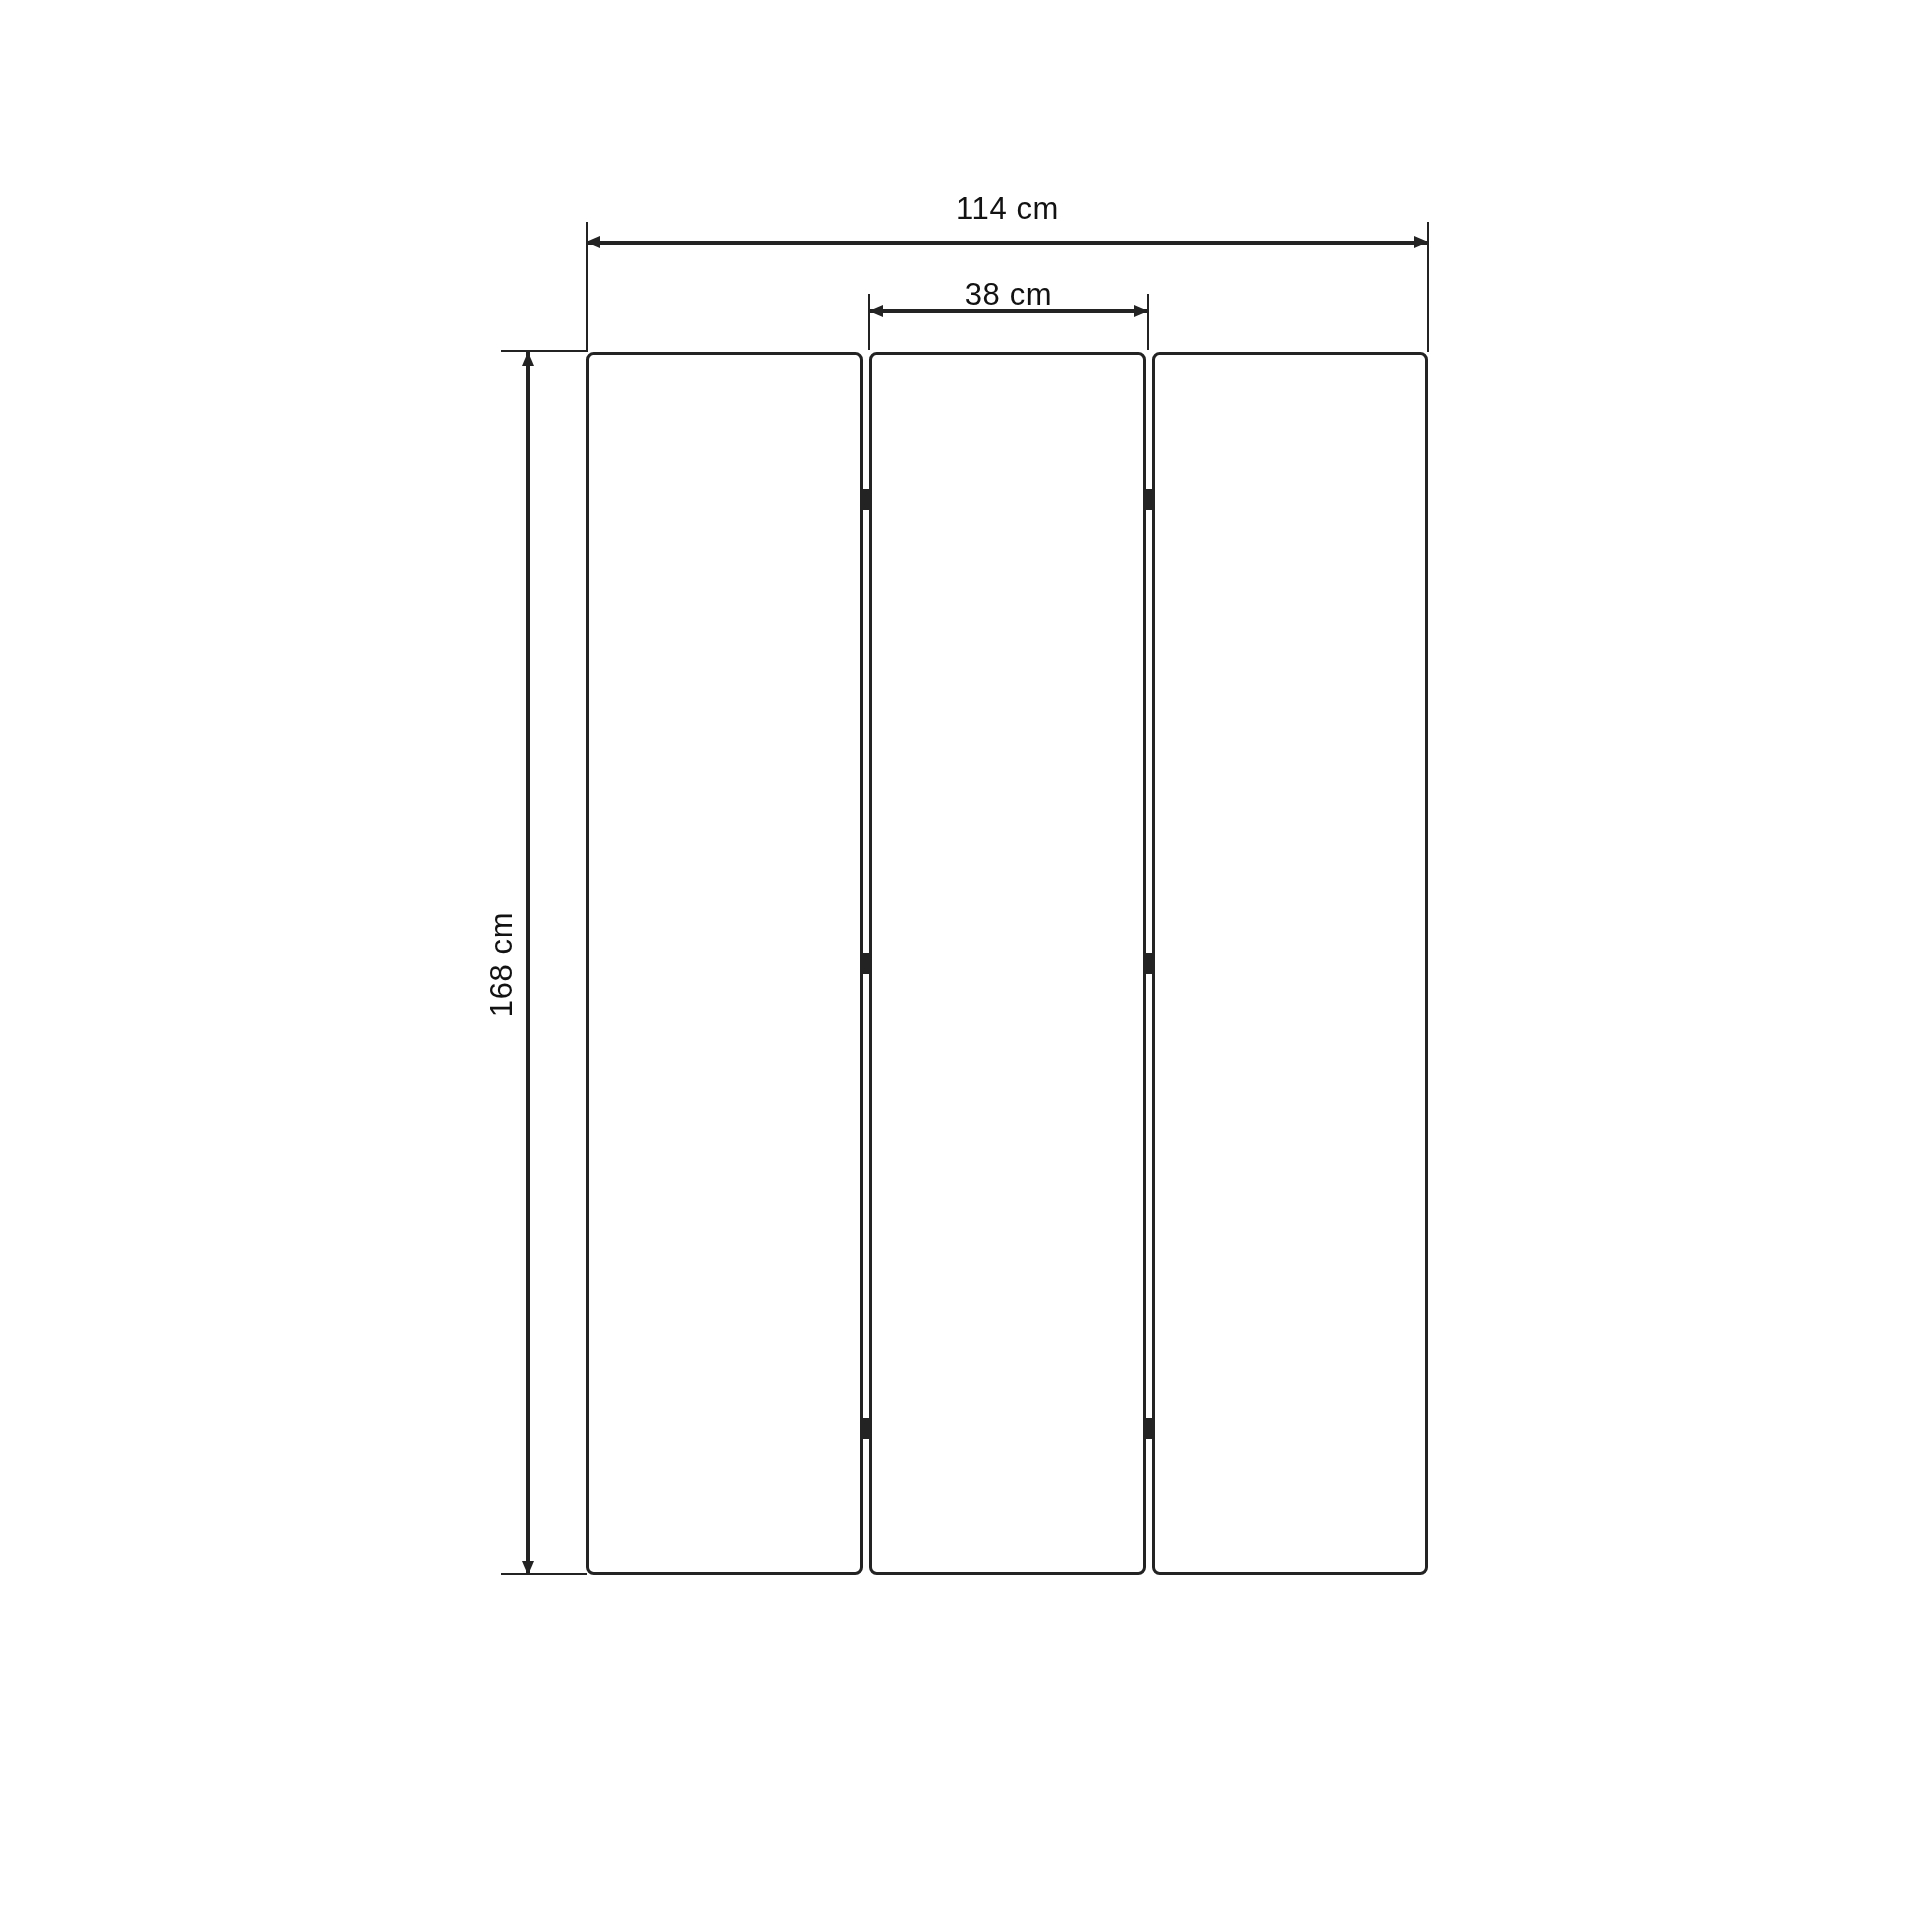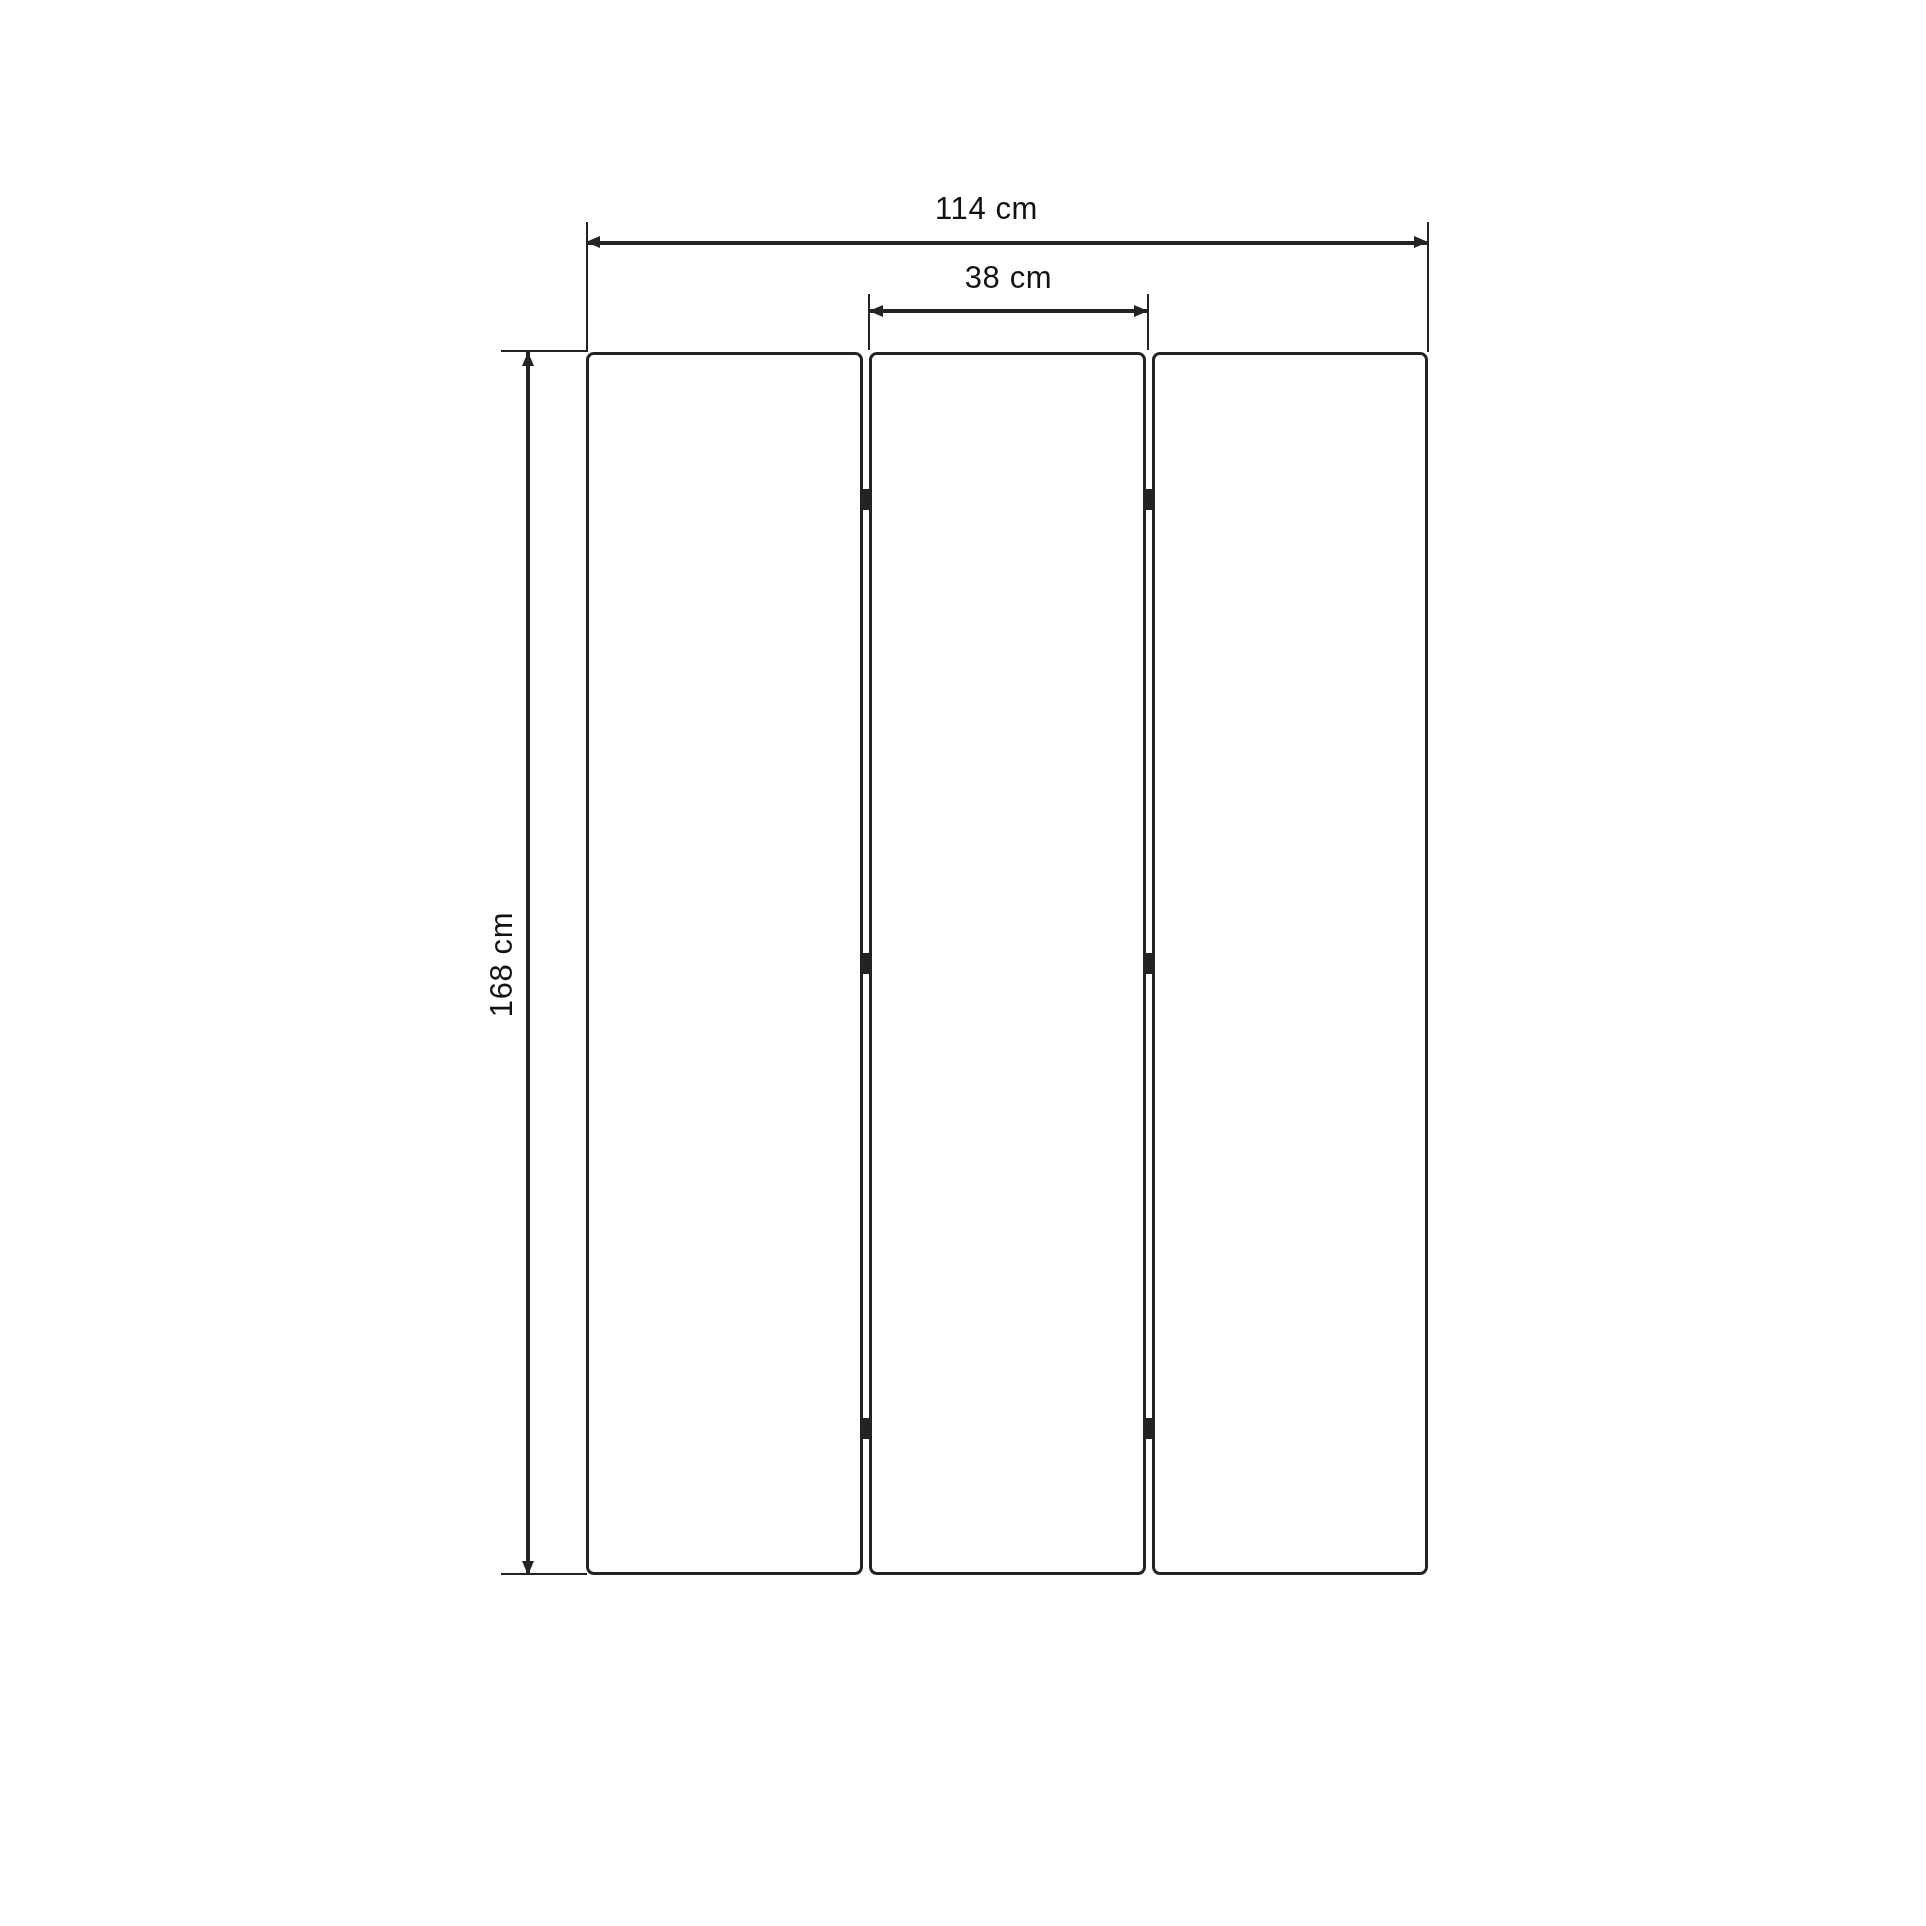--- a/index.html
+++ b/index.html
@@ -95,22 +95,22 @@
     position:absolute;
     width:257px;
     height:33px;
     line-height:33px;
     text-align:center;
     font-size:31px;
     letter-spacing:0.6px;
     color:var(--text);
     white-space:nowrap;
   }
-  .label-total-width{ left:858px; top:192px; }
-  .label-panel-width{ left:880px; top:261px; }
+  .label-total-width{ left:879px; top:192px; }
+  .label-panel-width{ left:880px; top:278px; }
   .label-height{
     left:405px;
     top:948px;
     width:193px;
     transform:rotate(-90deg);
     transform-origin:center center;
   }
   
   .dim-total{ left:586px; top:241px; width:842px; }
   .ext-total-left{  left:586px;  top:222px; height:130px; }

